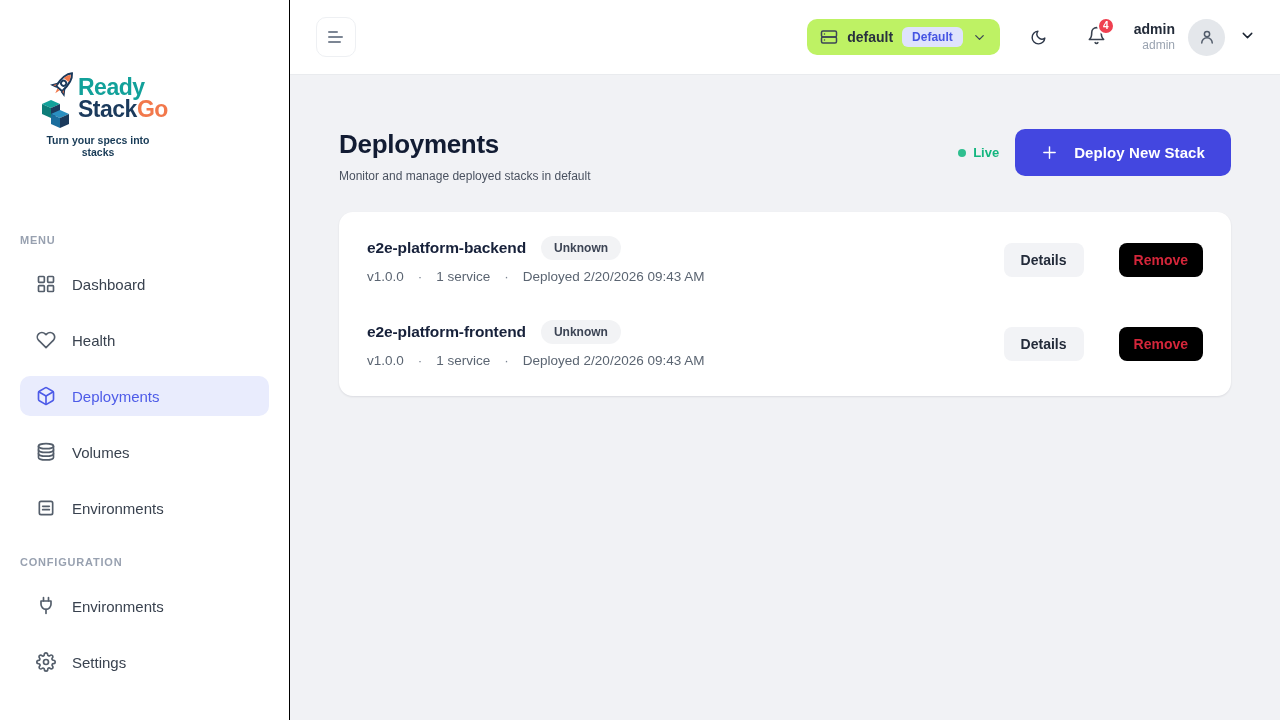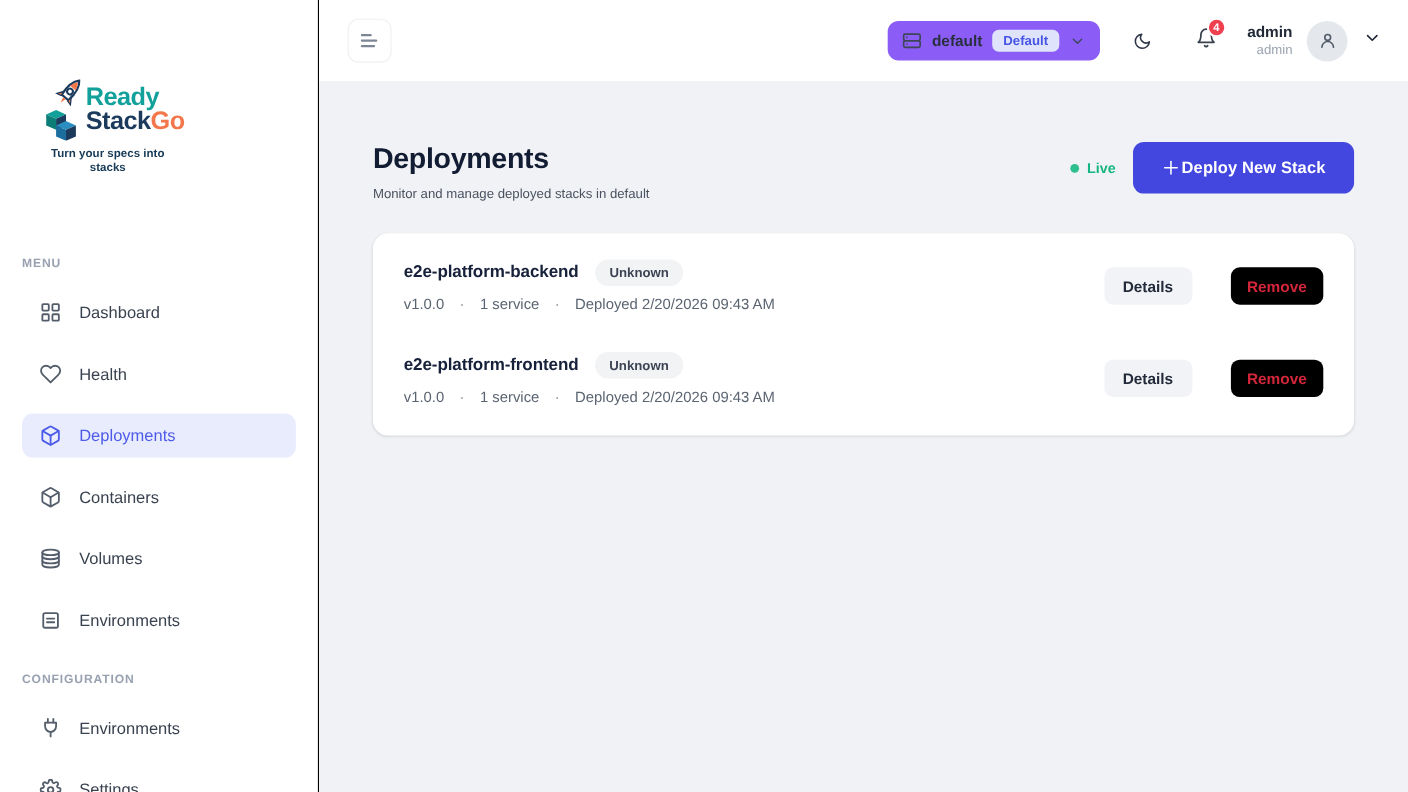--- a/index.html
+++ b/index.html
@@ -55,21 +55,21 @@
   }
   .toggle-btn {
     width:40px; height:40px; border:1px solid #eef0f3; border-radius:10px;
     background:#fff; display:flex; align-items:center; justify-content:center;
     cursor:pointer;
   }
   .topbar-right { margin-left:auto; display:flex; align-items:center; }
 
   .env-pill {
     display:flex; align-items:center; gap:9px;
-    background:#8b5cf6; border-radius:10px;
+    background:#bef264; border-radius:10px;
     padding:8px 13px; cursor:pointer;
   }
   .env-pill svg { stroke:#3c4656; }
   .env-name { font-size:14px; font-weight:bold; color:#28303e; }
   .env-badge {
     background:#dfe3fc; color:#4654e3;
     font-size:12px; font-weight:bold;
     padding:3px 10px; border-radius:6px;
   }
   .icon-btn { background:none; border:none; cursor:pointer; display:flex; align-items:center; }
@@ -96,21 +96,21 @@
   
   .main { flex:1; background:#f1f2f5; padding:54px 49px 0 49px; overflow:hidden; }
   .page-head { display:flex; justify-content:space-between; align-items:flex-start; }
   .page-title { font-size:26px; font-weight:800; color:#121c33; letter-spacing:-0.3px; }
   .page-subtitle { margin-top:9px; font-size:12px; color:#4a5260; }
   .head-right { display:flex; align-items:center; height:47px; }
   .live-pill { display:flex; align-items:center; gap:7px; margin-right:16px; }
   .live-dot { width:8px; height:8px; border-radius:50%; background:#2fbf8f; }
   .live-text { font-size:13px; font-weight:600; color:#14b67f; }
   .deploy-btn {
-    display:flex; align-items:center; gap:1px;
+    display:flex; align-items:center; gap:16px;
     background:#4347e0; color:#fff; border:none; cursor:pointer;
     border-radius:10px; padding:0 26px; height:47px;
     font-family:inherit; font-size:15px; font-weight:bold; letter-spacing:0.1px;
   }
 
   .card {
     margin-top:29px; background:#fff; border-radius:14px;
     box-shadow:0 1px 2px rgba(16,24,40,.06), 0 1px 3px rgba(16,24,40,.04);
   }
   .card-head { padding:27px 28px 24px 28px; border-bottom:1px solid #eef0f4; }
@@ -197,28 +197,20 @@
 
   <div class="nav-item active">
     <svg class="stroke-ic" viewBox="0 0 24 24">
         <path d="M21 16V8a2 2 0 0 0-1-1.73l-7-4a2 2 0 0 0-2 0l-7 4A2 2 0 0 0 3 8v8a2 2 0 0 0 1 1.73l7 4a2 2 0 0 0 2 0l7-4A2 2 0 0 0 21 16z"></path>
         <polyline points="3.27 6.96 12 12.01 20.73 6.96"></polyline>
         <line x1="12" y1="22.08" x2="12" y2="12"></line>
       </svg>
     <span>Deployments</span>
   </div>
 
-  <div class="nav-item">
-    <svg class="stroke-ic" viewBox="0 0 24 24">
-        <path d="M21 16V8a2 2 0 0 0-1-1.73l-7-4a2 2 0 0 0-2 0l-7 4A2 2 0 0 0 3 8v8a2 2 0 0 0 1 1.73l7 4a2 2 0 0 0 2 0l7-4A2 2 0 0 0 21 16z"></path>
-        <polyline points="3.27 6.96 12 12.01 20.73 6.96"></polyline>
-        <line x1="12" y1="22.08" x2="12" y2="12"></line>
-      </svg>
-    <span>Containers</span>
-  </div>
 
   <div class="nav-item">
     <svg class="stroke-ic" viewBox="0 0 24 24">
         <ellipse cx="12" cy="5" rx="9" ry="3"></ellipse>
         <path d="M21 5v4.5c0 1.66-4 3-9 3s-9-1.34-9-3V5"></path>
         <path d="M21 9.5V14c0 1.66-4 3-9 3s-9-1.34-9-3V9.5"></path>
         <path d="M21 14v4.5c0 1.66-4 3-9 3s-9-1.34-9-3V14"></path>
       </svg>
     <span>Volumes</span>
   </div>

